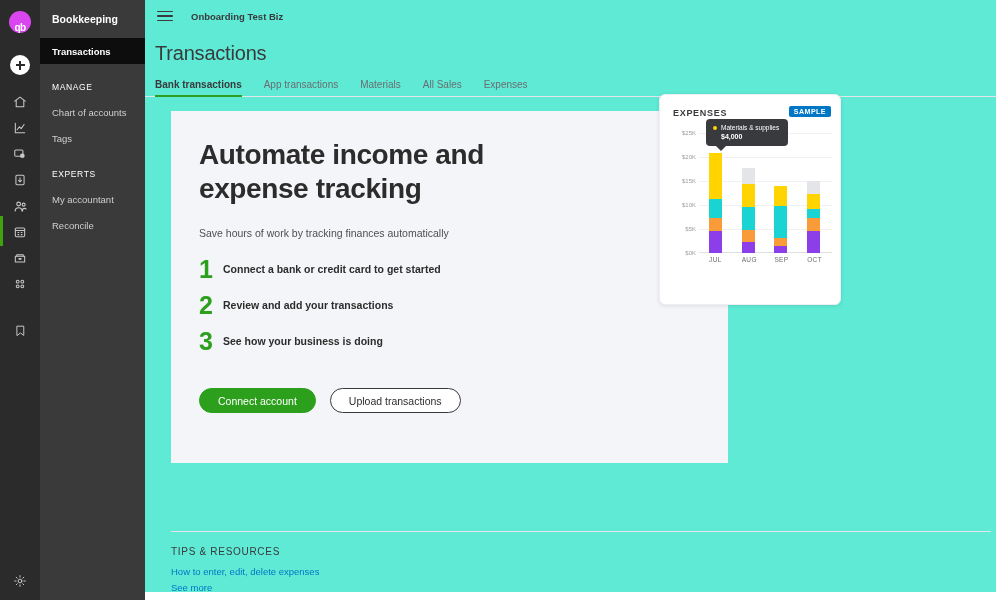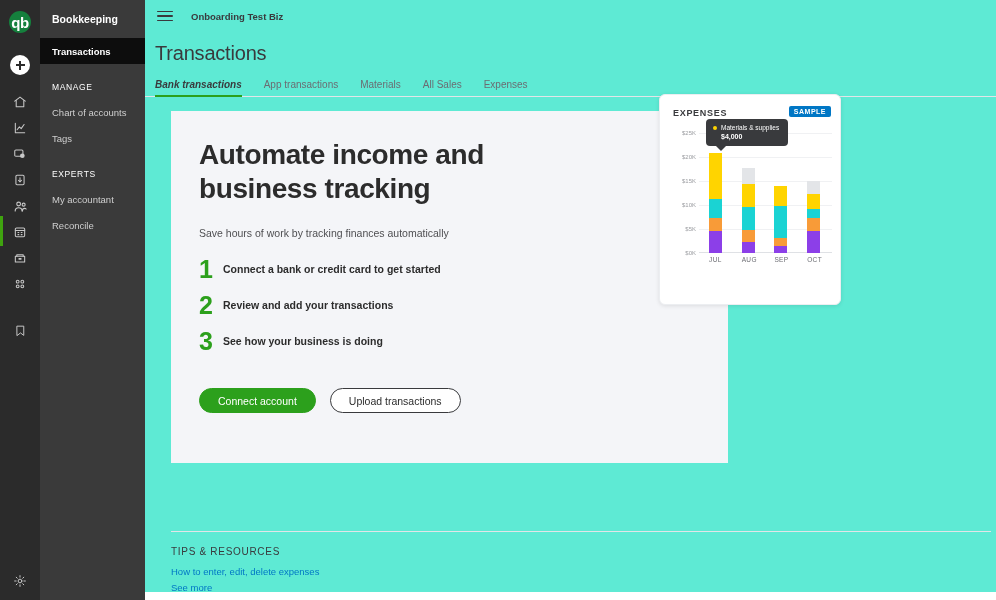--- a/index.html
+++ b/index.html
@@ -17,24 +17,24 @@
   
   .rail {
     width: 40px; height: 600px;
     background: #2b2b2b;
     flex: 0 0 40px;
     position: relative;
     display: flex; flex-direction: column; align-items: center;
   }
   .rail-logo {
     width: 22px; height: 22px; border-radius: 50%;
-    background: #15803d;
+    background: #d946ef;
     margin-top: 11px;
-    display: flex; align-items: center; justify-content: center;
-    font-size: 15px; font-weight: bold; color: #fff;
+    display: flex; align-items: flex-end; justify-content: center;
+    font-size: 10px; font-weight: bold; color: #fff;
     letter-spacing: -0.5px;
   }
   .rail-add {
     width: 20px; height: 20px; border-radius: 50%;
     background: #ffffff; margin-top: 22px;
     display: flex; align-items: center; justify-content: center;
     position: relative;
   }
   .rail-add::before, .rail-add::after {
     content: ''; position: absolute; background: #2b2b2b;
@@ -100,21 +100,21 @@
   .tabs {
     display: flex; align-items: flex-end; gap: 22px;
     padding: 14px 0 0 10px; margin-right: 0;
     border-bottom: 1px solid #e3e5e8;
     position: relative;
   }
   .tab {
     font-size: 10px; color: #6b6c72; padding-bottom: 6px;
     position: relative; cursor: pointer; white-space: nowrap;
   }
-  .tab.active { color: #393a3d; font-weight: bold; font-style: italic; }
+  .tab.active { color: #393a3d; font-weight: bold; }
   .tab.active::after {
     content: ''; position: absolute; left: 0; right: 0; bottom: -1px;
     height: 2.5px; background: #2ca01c;
   }
 
   
   .hero {
     position: absolute; left: 26px; top: 111px;
     width: 557px; height: 352px;
     background: #f4f5f8;
@@ -346,21 +346,21 @@
       </div>
       <div class="tab">
         <span>All Sales</span>
       </div>
       <div class="tab">
         <span>Expenses</span>
       </div>
     </div>
 
     <div class="hero">
-      <div class="hero-h1">Automate income and business tracking</div>
+      <div class="hero-h1">Automate income and expense tracking</div>
       <div class="hero-sub">Save hours of work by tracking finances automatically</div>
 
       <div class="steps">
         <div class="step">
           <div class="step-num">1</div>
           <div class="step-txt">Connect a bank or credit card to get started</div>
         </div>
         <div class="step">
           <div class="step-num">2</div>
           <div class="step-txt">Review and add your transactions</div>

